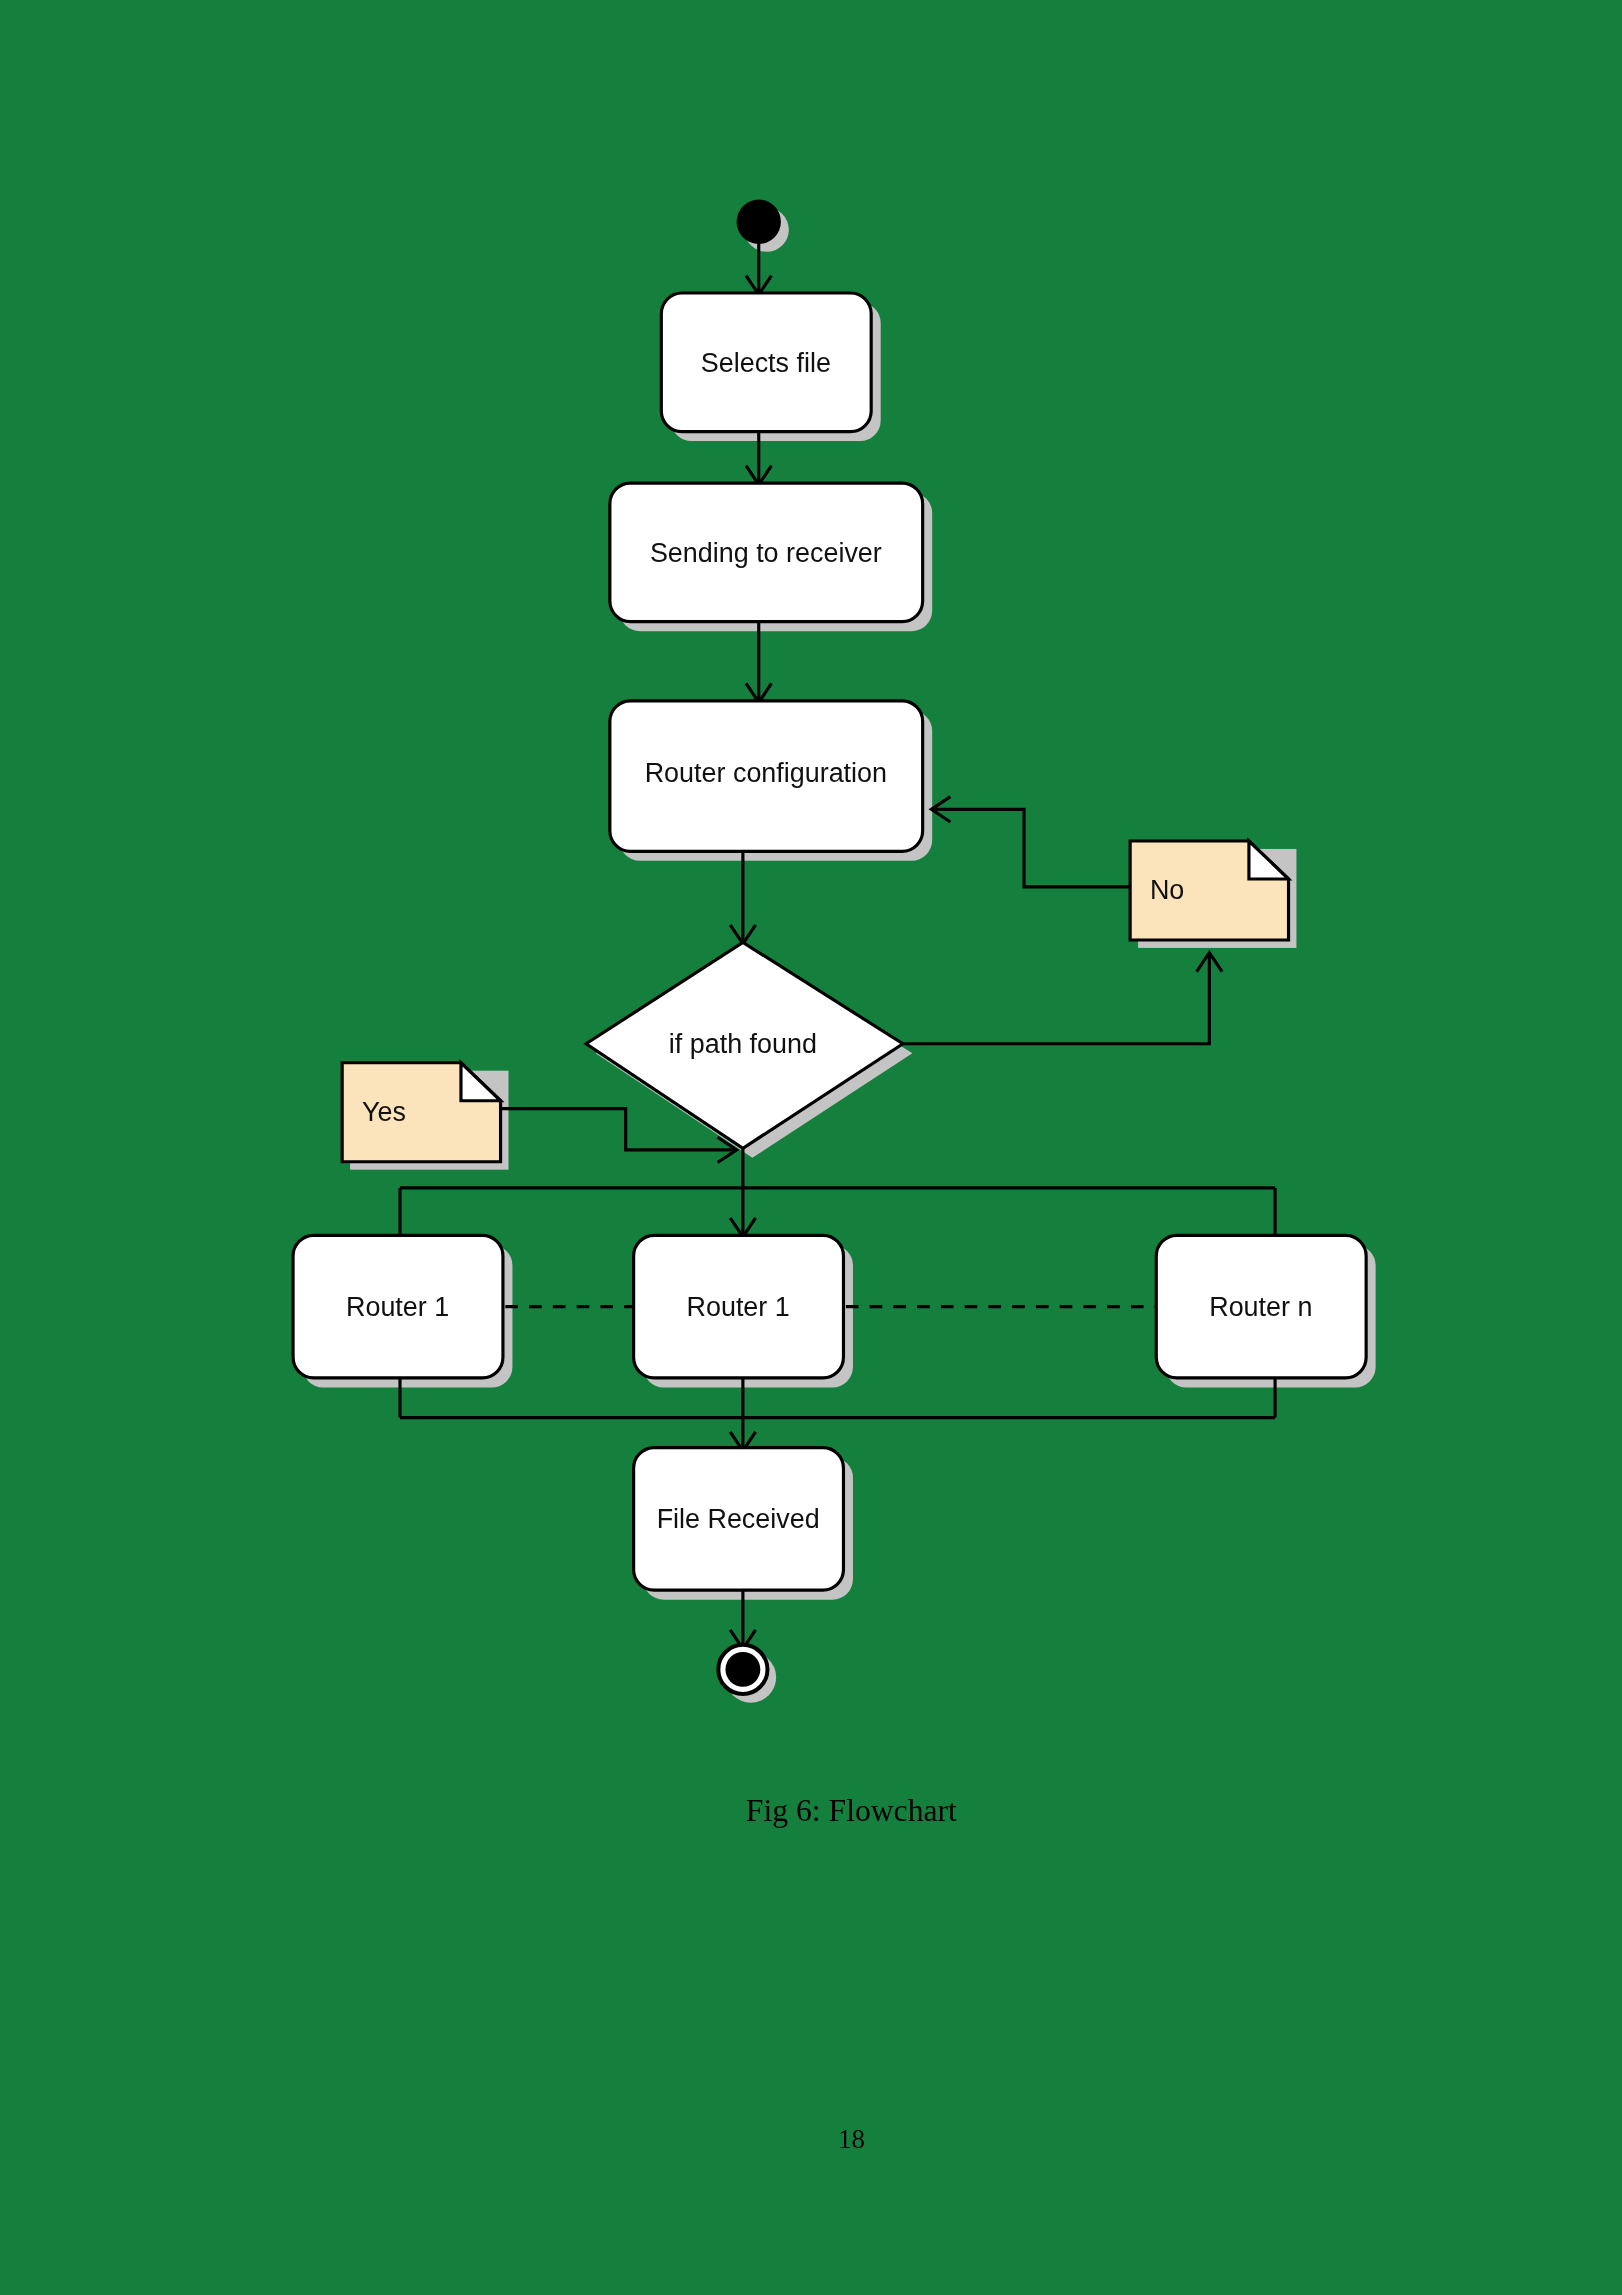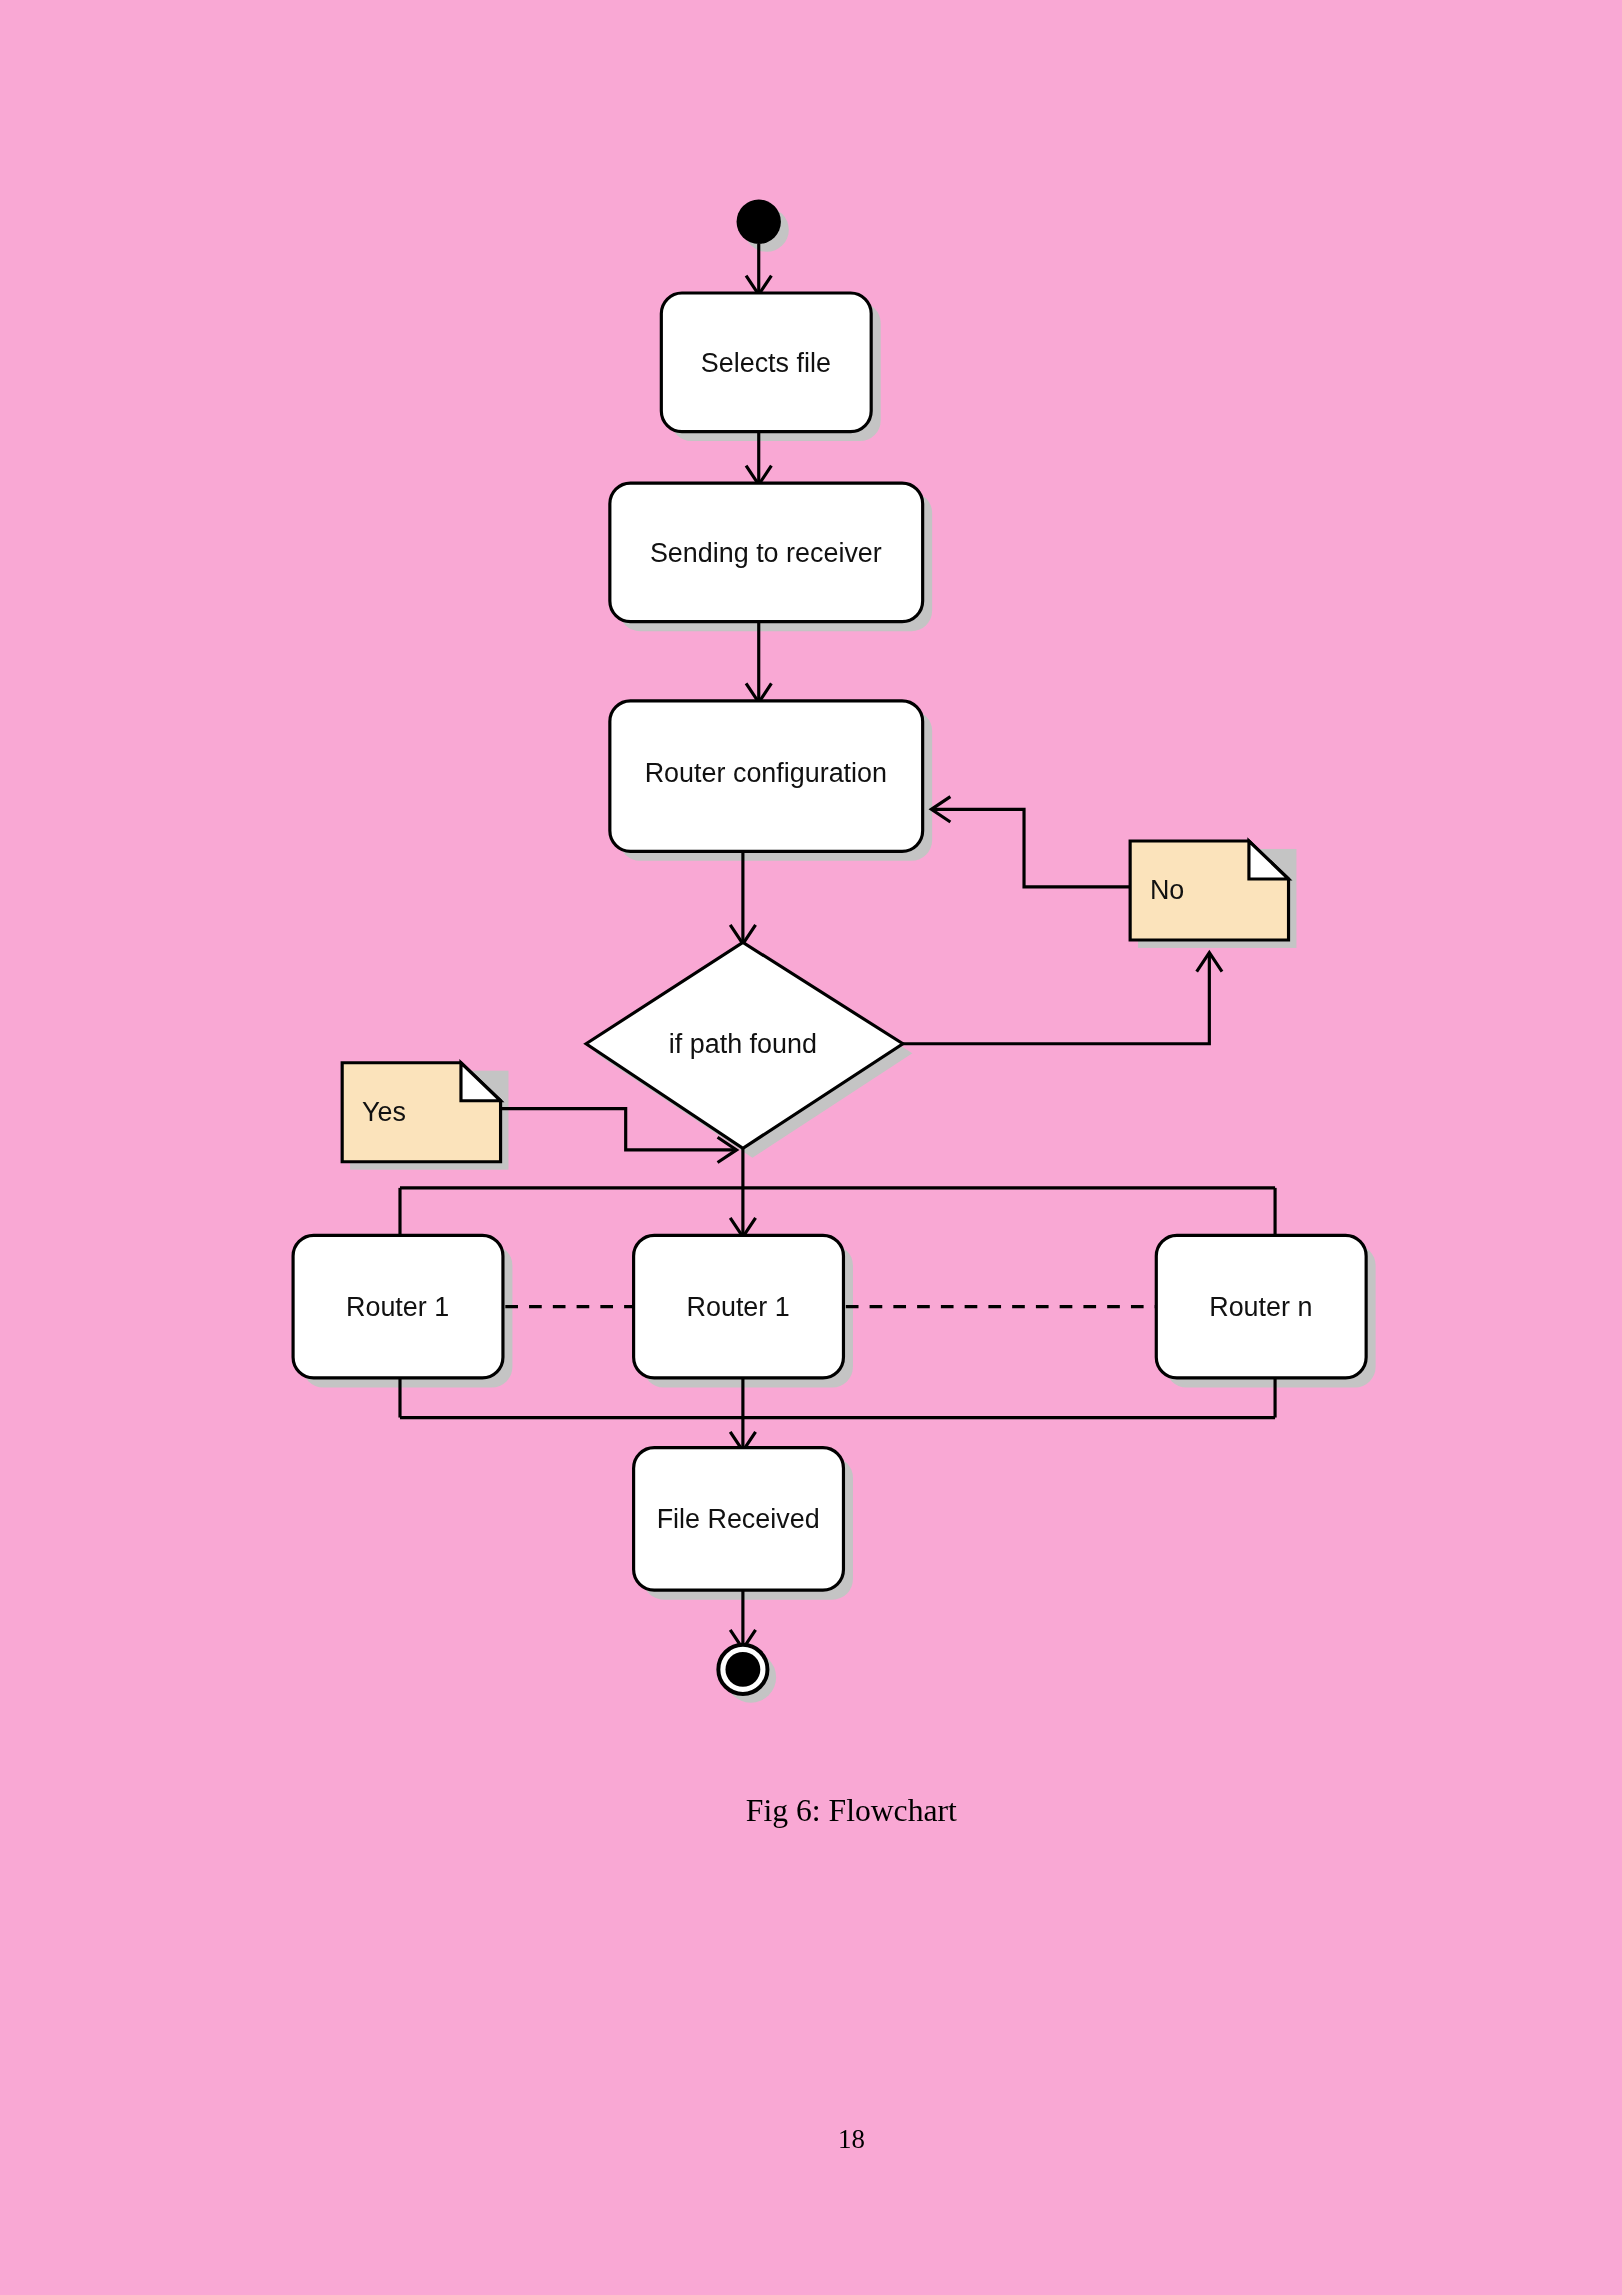--- a/index.html
+++ b/index.html
@@ -8,21 +8,21 @@
     padding: 0;
     background: #ffffff;
   }
   body {
     font-family: "Liberation Sans", sans-serif;
   }
   #page {
     position: relative;
     width: 1622px;
     height: 2295px;
-    background: #f9a8d4;
+    background: #15803d;
     overflow: hidden;
   }
   #diagram-svg {
     position: absolute;
     left: 0;
     top: 0;
     width: 1622px;
     height: 2295px;
     display: block;
   }

